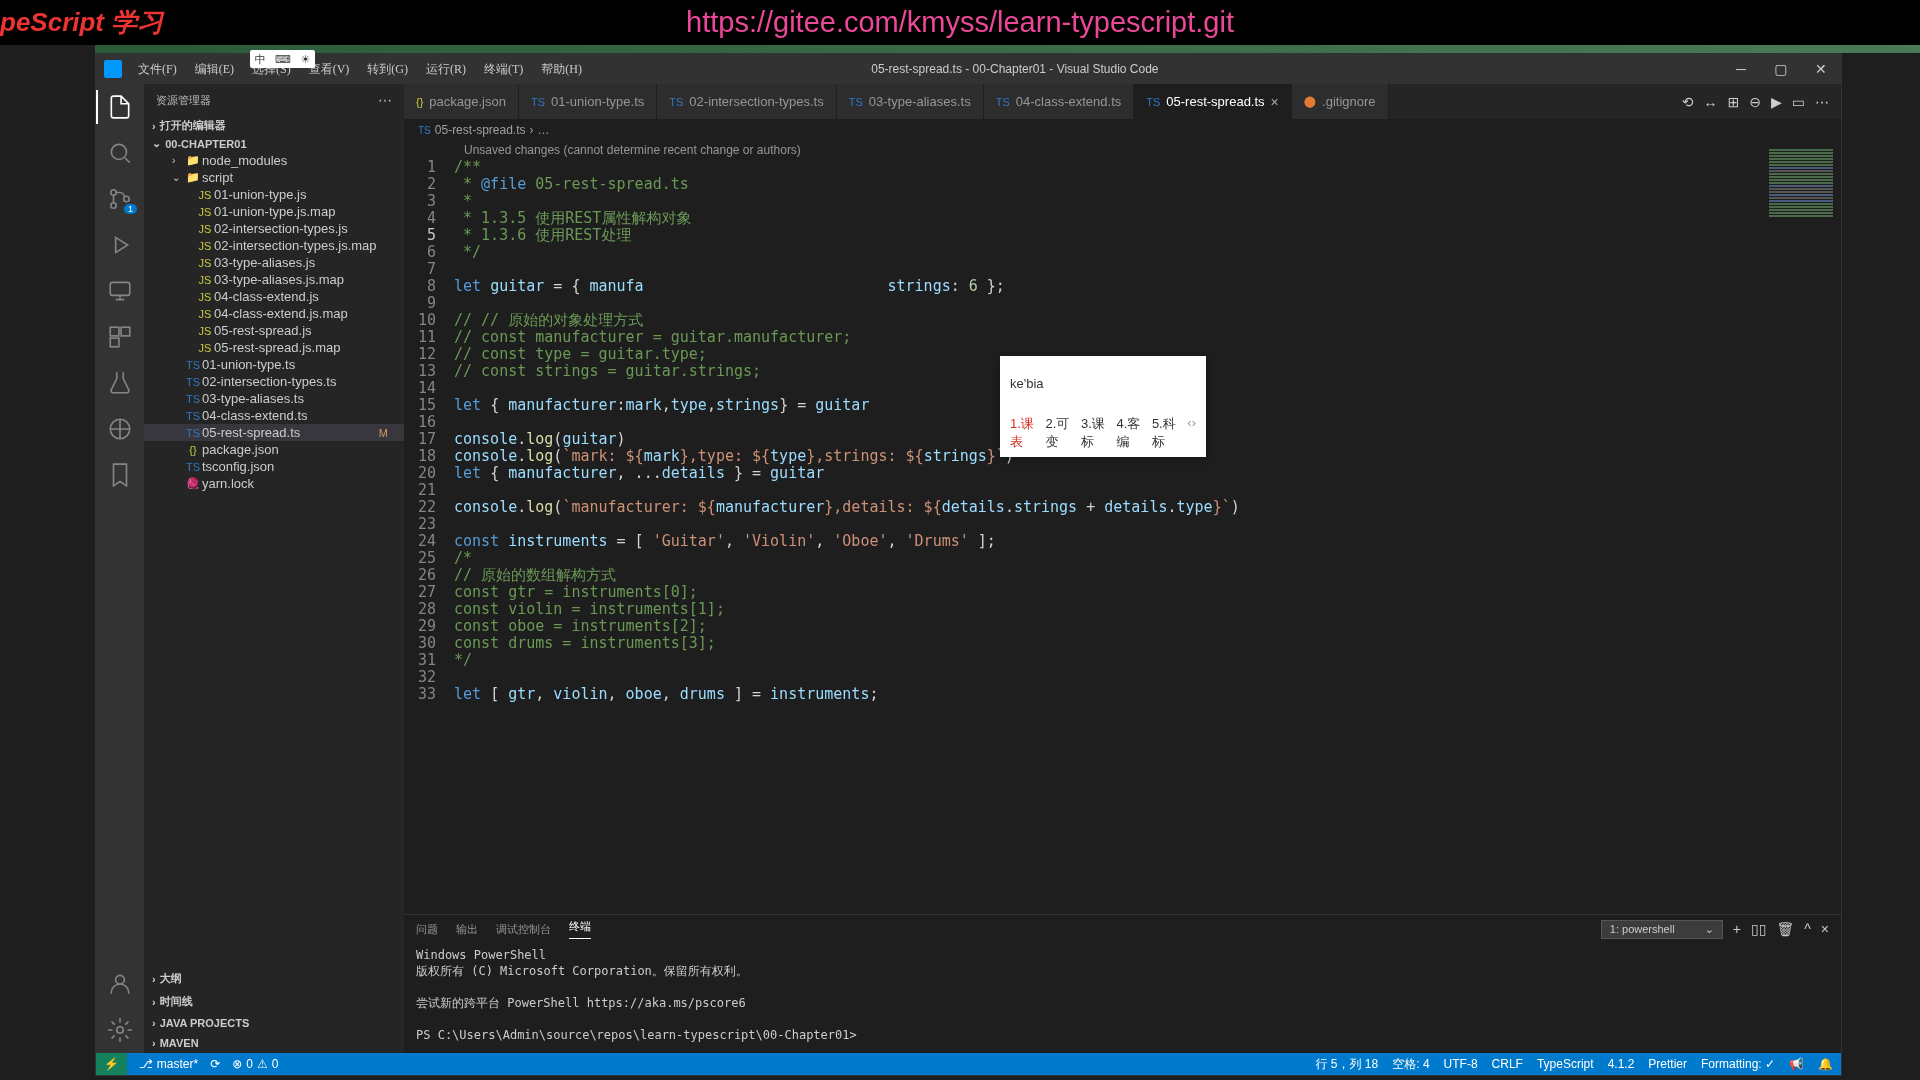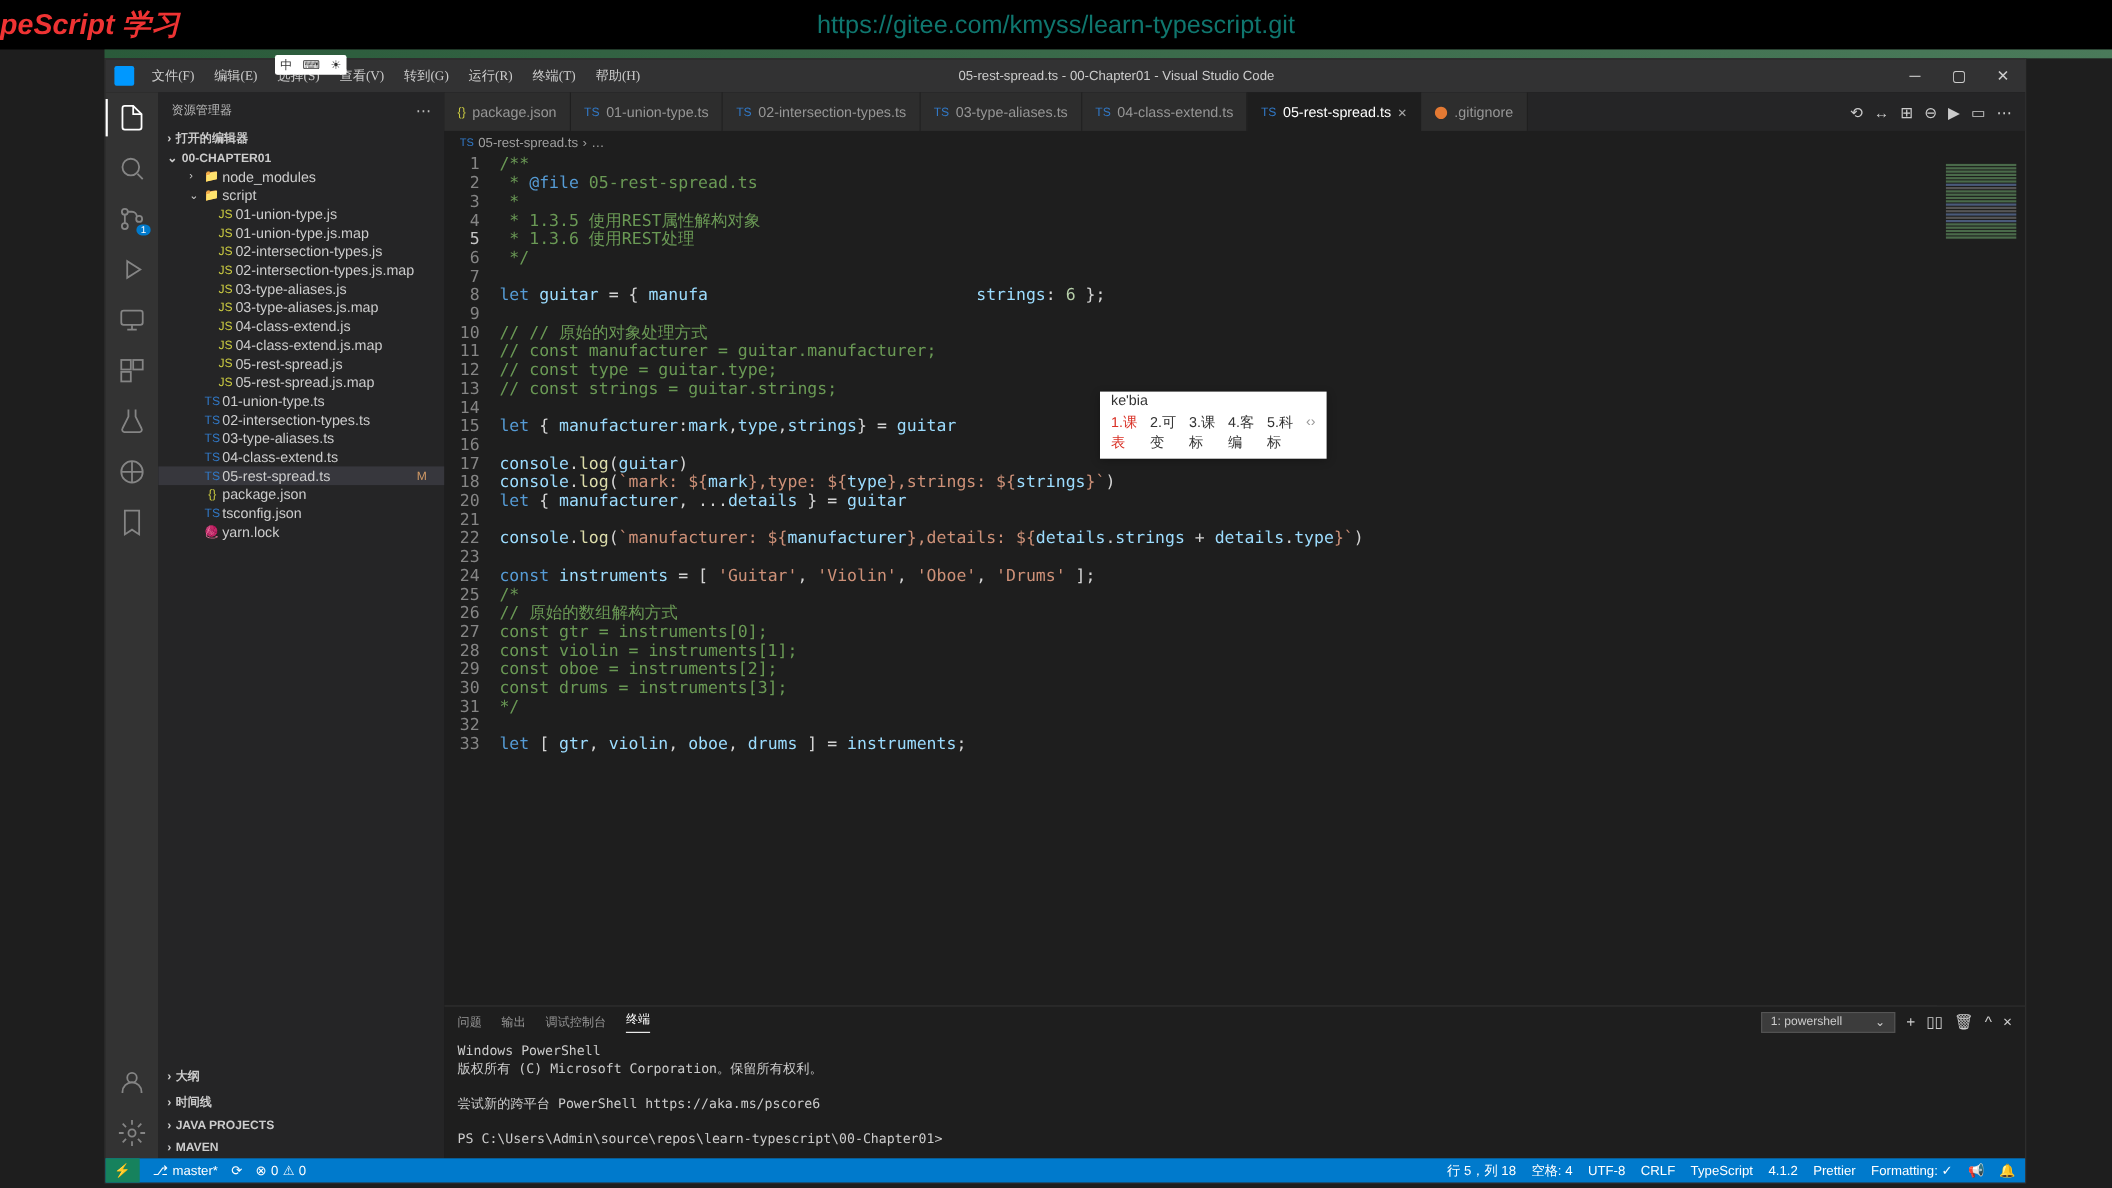--- a/index.html
+++ b/index.html
@@ -1,20 +1,20 @@
 <!DOCTYPE html>
 <html><head>
 <meta charset="utf-8">
 <style>
 * { margin: 0; padding: 0; box-sizing: border-box; }
 body { font-family: "Segoe UI", "Microsoft YaHei", sans-serif; background: #1e1e1e; width: 1920px; height: 1080px; overflow: hidden; position: relative; }
 
 .topbar { position: absolute; top: 0; left: 0; right: 0; height: 45px; background: #000; display: flex; align-items: center; }
 .topbar-left { color: #e33; font-weight: bold; font-size: 26px; font-style: italic; padding-left: 0; }
-.topbar-url { color: #0f766e; font-size: 23px; margin: 0 auto; position: absolute; left: 50%; transform: translateX(-50%); }
+.topbar-url { color: #ec4899; font-size: 29px; margin: 0 auto; position: absolute; left: 50%; transform: translateX(-50%); }
 
 .desktop-strip { position: absolute; top: 45px; left: 95px; right: 0; height: 8px; background: linear-gradient(90deg, #2a5a3a, #3a6a4a, #4a7a5a); }
 
 .vscode { position: absolute; top: 53px; left: 95px; right: 78px; bottom: 4px; background: #1e1e1e; display: flex; flex-direction: column; border: 1px solid #333; }
 
 .ime-bar { position: absolute; top: 50px; left: 250px; width: 65px; height: 18px; background: #fff; border-radius: 2px; display: flex; align-items: center; justify-content: space-around; font-size: 11px; z-index: 100; }
 .ime-bar span { color: #333; }
 
 .titlebar { height: 30px; background: #323233; display: flex; align-items: center; }
 .vscode-icon { width: 18px; height: 18px; margin: 0 8px; background: #0098ff; border-radius: 2px; }
@@ -82,21 +82,21 @@
 .punc { color: #d4d4d4; }
 .tmpl { color: #ce9178; }
 
 .minimap { position: absolute; right: 0; top: 0; width: 80px; height: 100%; background: #1e1e1e; }
 .minimap-content { position: absolute; top: 8px; left: 8px; right: 8px; }
 .mm-line { height: 2px; background: #4a6a4a; margin-bottom: 1px; }
 .mm-line.gray { background: #555; }
 .mm-line.blue { background: #4a5a7a; }
 
 .ime-popup { position: absolute; top: 215px; left: 596px; width: 206px; background: #fff; z-index: 200; box-shadow: 0 2px 8px rgba(0,0,0,0.3); font-size: 13px; }
-.ime-input { padding: 0 10px; color: #333; }
+.ime-input { padding: 20px 10px; color: #333; }
 .ime-candidates { padding: 4px 10px 6px; color: #333; display: flex; gap: 8px; }
 .ime-candidates .cand { display: inline-block; }
 .ime-candidates .cand.sel { color: #d93025; }
 .ime-candidates .arrow { margin-left: auto; color: #999; }
 
 .terminal-panel { height: 139px; background: #1e1e1e; border-top: 1px solid #333; display: flex; flex-direction: column; }
 .panel-tabs { height: 28px; display: flex; align-items: center; padding: 0 12px; gap: 18px; font-size: 11px; color: #969696; }
 .panel-tabs span { cursor: pointer; }
 .panel-tabs span.active { color: #fff; border-bottom: 1px solid #fff; padding-bottom: 4px; }
 .panel-right { margin-left: auto; display: flex; align-items: center; gap: 10px; }
@@ -399,20 +399,21 @@
             <span>⋯</span>
           </div>
         </div>
       <div class="breadcrumb">
         <span class="ts-badge">TS</span>
         <span>05-rest-spread.ts</span>
         <span>›</span>
         <span>…</span>
       </div>
       <div class="editor-body">
+        <div class="editor-banner">Unsaved changes (cannot determine recent change or authors)</div>
         <div class="code-area" id="code-area">
             <div class="code-line">
               <span class="line-number">1</span>
               <span class="code"><span class="cmt">/**</span></span>
             </div>
             <div class="code-line">
               <span class="line-number">2</span>
               <span class="code"><span class="cmt"> * </span><span class="kw">@file</span><span class="cmt"> 05-rest-spread.ts</span></span>
             </div>
             <div class="code-line">

